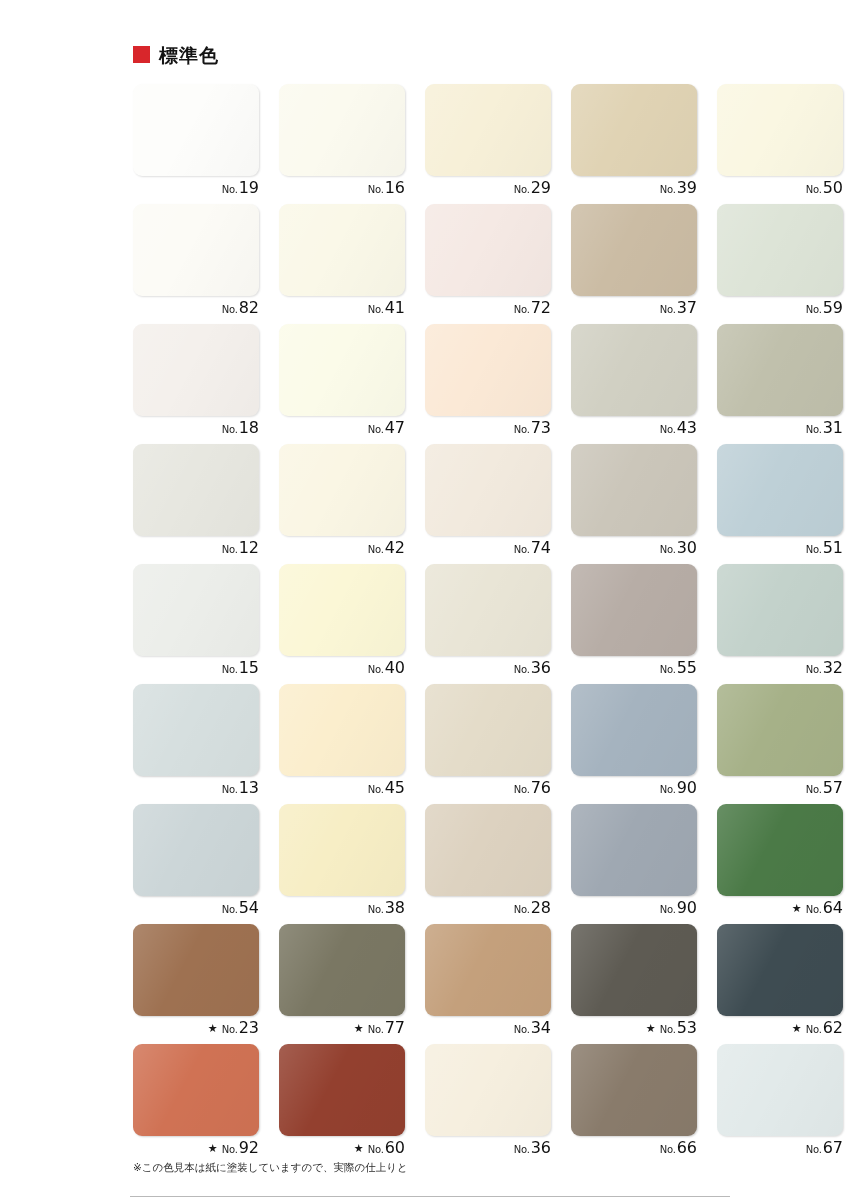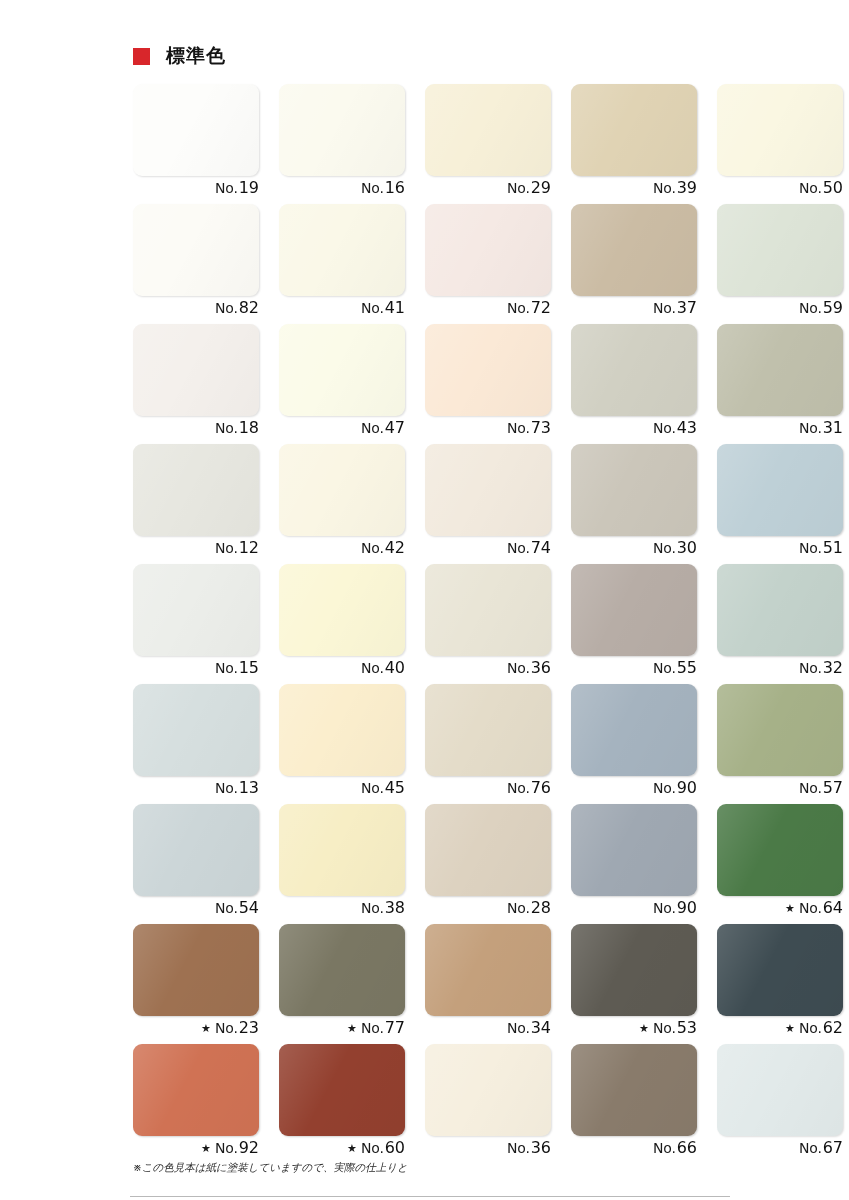--- a/index.html
+++ b/index.html
@@ -15,22 +15,22 @@
     position: relative;
     overflow: hidden;
   }
 
   
   .header {
     position: absolute;
     left: 133px;
     top: 46px;
     display: flex;
-    align-items: flex-end;
-    gap: 16px;
+    align-items: flex-start;
+    gap: 9px;
   }
   .header-marker {
     width: 17px;
     height: 17px;
     background: #d8262b;
     flex: 0 0 auto;
   }
   .header-title {
     font-size: 19px;
     font-weight: bold;
@@ -88,21 +88,21 @@
   }
   .star {
     font-size: 11px;
     line-height: 1;
     margin-right: 4px;
     color: #1a1a1a;
     position: relative;
     top: -1px;
   }
   .no-prefix {
-    font-size: 14px;
+    font-size: 10px;
     line-height: 1;
     letter-spacing: -0.2px;
     color: #1a1a1a;
   }
   .no-num {
     font-size: 16px;
     line-height: 1;
     letter-spacing: 0px;
     color: #111111;
     margin-left: 1px;
@@ -113,21 +113,20 @@
     position: absolute;
     left: 133px;
     top: 1160px;
     width: 700px;
     font-size: 10.5px;
     line-height: 1.45;
     color: #2a2a2a;
   }
   .footnote-line {
     white-space: nowrap;
-    font-style: italic;
   }
   .footnote-line.indent {
     padding-left: 10px;
   }
   .footnote-gap {
     display: inline-block;
     width: 22px;
   }
 
   .bottom-rule {

